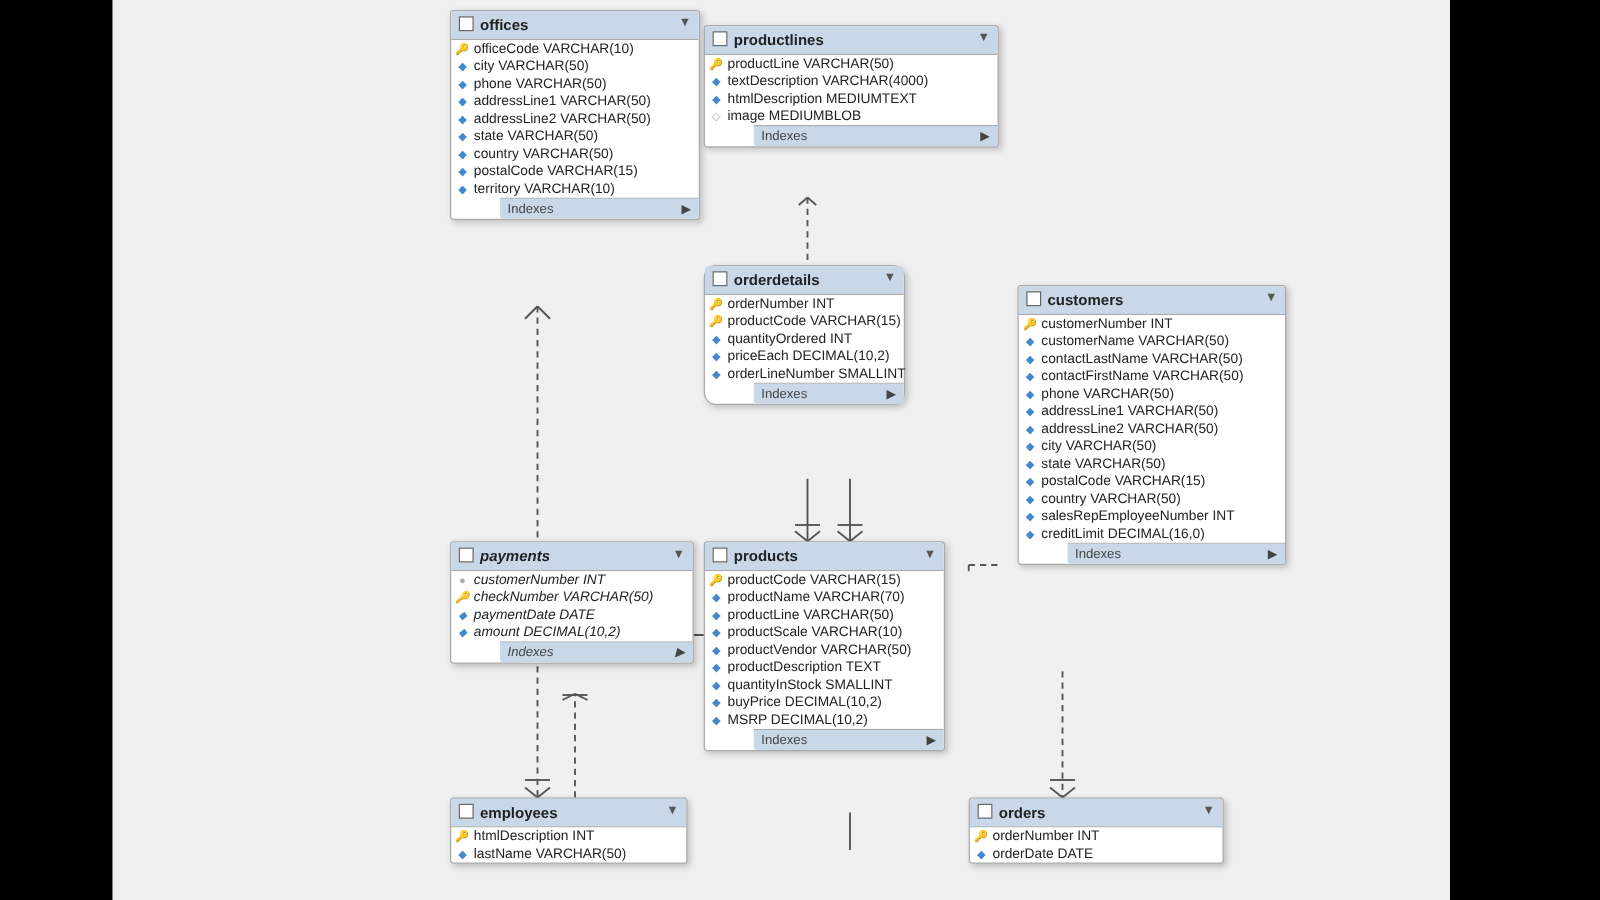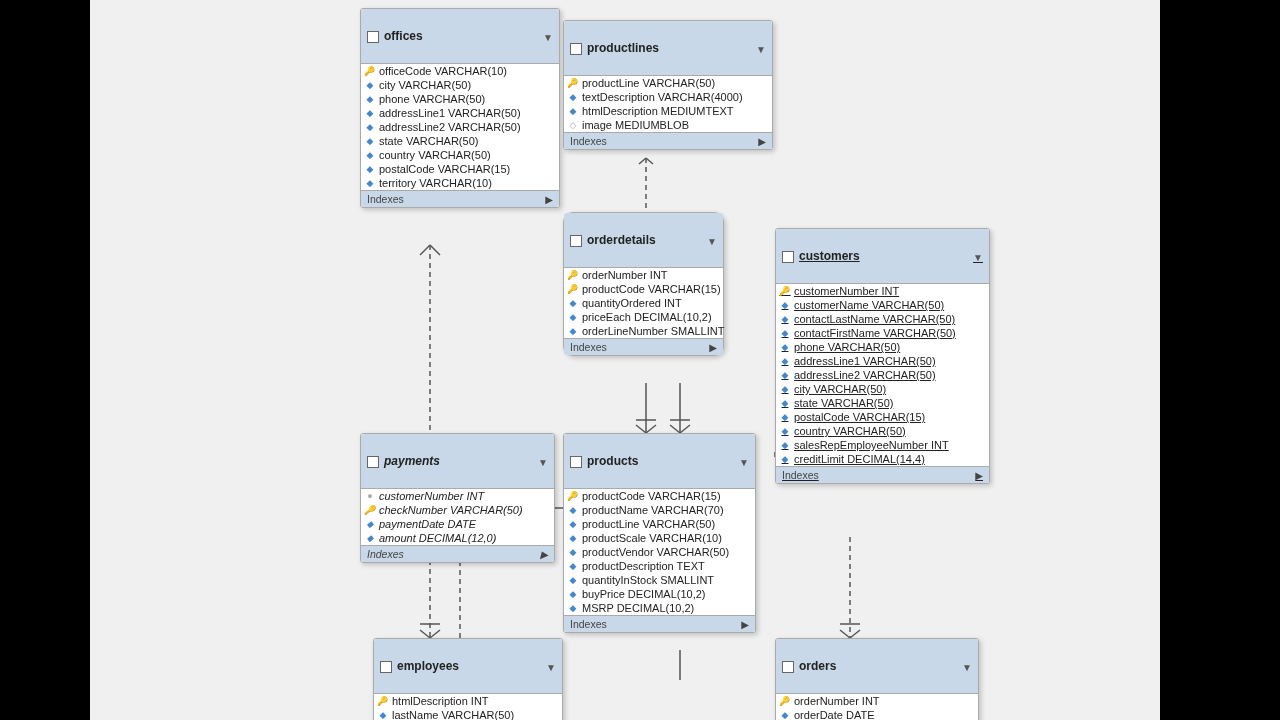--- a/index.html
+++ b/index.html
@@ -46,22 +46,22 @@
     .table-box {
       position: absolute;
       background: #fff;
       border: 1px solid #aaa;
       border-radius: 3px;
       box-shadow: 2px 2px 5px rgba(0,0,0,0.2);
       min-width: 150px;
     }
     .table-header {
       display: flex;
-      align-items: flex-end;
-      padding: 20px 6px;
+      align-items: flex-start;
+      padding: 4px 6px;
       background: #c8d8e8;
       border-bottom: 1px solid #aaa;
       border-radius: 3px 3px 0 0;
       gap: 5px;
     }
     .table-header .icon {
       width: 12px; height: 12px;
       border: 1px solid #666;
       background: #fff;
       display: inline-block;
@@ -96,20 +96,21 @@
     .table-footer {
       background: #c8d8e8;
       padding: 2px 6px;
       display: flex;
       align-items: center;
       justify-content: space-between;
       border-top: 1px solid #aaa;
       border-radius: 0 0 3px 3px;
       font-size: 10.5px;
       color: #444;
+      margin-left: 39px;
     }
     .table-footer .arrow { font-size: 10px; }
   </style>
 </head>
 <body>
 
 <div class="canvas">
   <div class="black-bar-left"></div>
   <div class="black-bar-right"></div>
   <div class="er-area">
@@ -203,21 +204,21 @@
       <div class="table-row">
         <span class="key-icon key-blue">◆</span>
         <span class="col-name">territory VARCHAR(10)</span>
       </div>
       <div class="table-footer">
         <span>Indexes</span>
         <span class="arrow">▶</span>
       </div>
     </div>
 
-    <div class="table-box" style="left:473px; top:20px; width:210px;">
+    <div class="table-box" style="left:473px; top:20px; width:236px;">
       <div class="table-header">
         <span class="icon"></span>
         <span class="title">productlines</span>
         <span class="chevron">▼</span>
       </div>
       <div class="table-row">
         <span class="key-icon key-yellow">🔑</span>
         <span class="col-name">productLine VARCHAR(50)</span>
       </div>
       <div class="table-row">
@@ -263,21 +264,21 @@
       <div class="table-row">
         <span class="key-icon key-blue">◆</span>
         <span class="col-name">orderLineNumber SMALLINT</span>
       </div>
       <div class="table-footer">
         <span>Indexes</span>
         <span class="arrow">▶</span>
       </div>
     </div>
 
-    <div class="table-box" style="left:685px; top:228px; width:215px;text-decoration:underline;">
+    <div class="table-box" style="left:724px; top:228px; width:215px;">
       <div class="table-header">
         <span class="icon"></span>
         <span class="title">customers</span>
         <span class="chevron">▼</span>
       </div>
       <div class="table-row">
         <span class="key-icon key-yellow">🔑</span>
         <span class="col-name">customerNumber INT</span>
       </div>
       <div class="table-row">
@@ -319,21 +320,21 @@
       <div class="table-row">
         <span class="key-icon key-blue">◆</span>
         <span class="col-name">country VARCHAR(50)</span>
       </div>
       <div class="table-row">
         <span class="key-icon key-blue">◆</span>
         <span class="col-name">salesRepEmployeeNumber INT</span>
       </div>
       <div class="table-row">
         <span class="key-icon key-blue">◆</span>
-        <span class="col-name">creditLimit DECIMAL(14,4)</span>
+        <span class="col-name">creditLimit DECIMAL(16,0)</span>
       </div>
       <div class="table-footer">
         <span>Indexes</span>
         <span class="arrow">▶</span>
       </div>
     </div>
 
     <div class="table-box" style="left:270px; top:433px; width:195px;font-style:italic;">
       <div class="table-header">
         <span class="icon"></span>
@@ -347,21 +348,21 @@
       <div class="table-row">
         <span class="key-icon key-yellow">🔑</span>
         <span class="col-name">checkNumber VARCHAR(50)</span>
       </div>
       <div class="table-row">
         <span class="key-icon key-blue">◆</span>
         <span class="col-name">paymentDate DATE</span>
       </div>
       <div class="table-row">
         <span class="key-icon key-blue">◆</span>
-        <span class="col-name">amount DECIMAL(12,0)</span>
+        <span class="col-name">amount DECIMAL(10,2)</span>
       </div>
       <div class="table-footer">
         <span>Indexes</span>
         <span class="arrow">▶</span>
       </div>
     </div>
 
     <div class="table-box" style="left:473px; top:433px; width:193px;">
       <div class="table-header">
         <span class="icon"></span>
@@ -403,21 +404,21 @@
       <div class="table-row">
         <span class="key-icon key-blue">◆</span>
         <span class="col-name">MSRP DECIMAL(10,2)</span>
       </div>
       <div class="table-footer">
         <span>Indexes</span>
         <span class="arrow">▶</span>
       </div>
     </div>
 
-    <div class="table-box" style="left:270px; top:638px; width:190px;margin-left:13px;">
+    <div class="table-box" style="left:270px; top:638px; width:190px;">
       <div class="table-header">
         <span class="icon"></span>
         <span class="title">employees</span>
         <span class="chevron">▼</span>
       </div>
       <div class="table-row">
         <span class="key-icon key-yellow">🔑</span>
         <span class="col-name">htmlDescription INT</span>
       </div>
       <div class="table-row">

